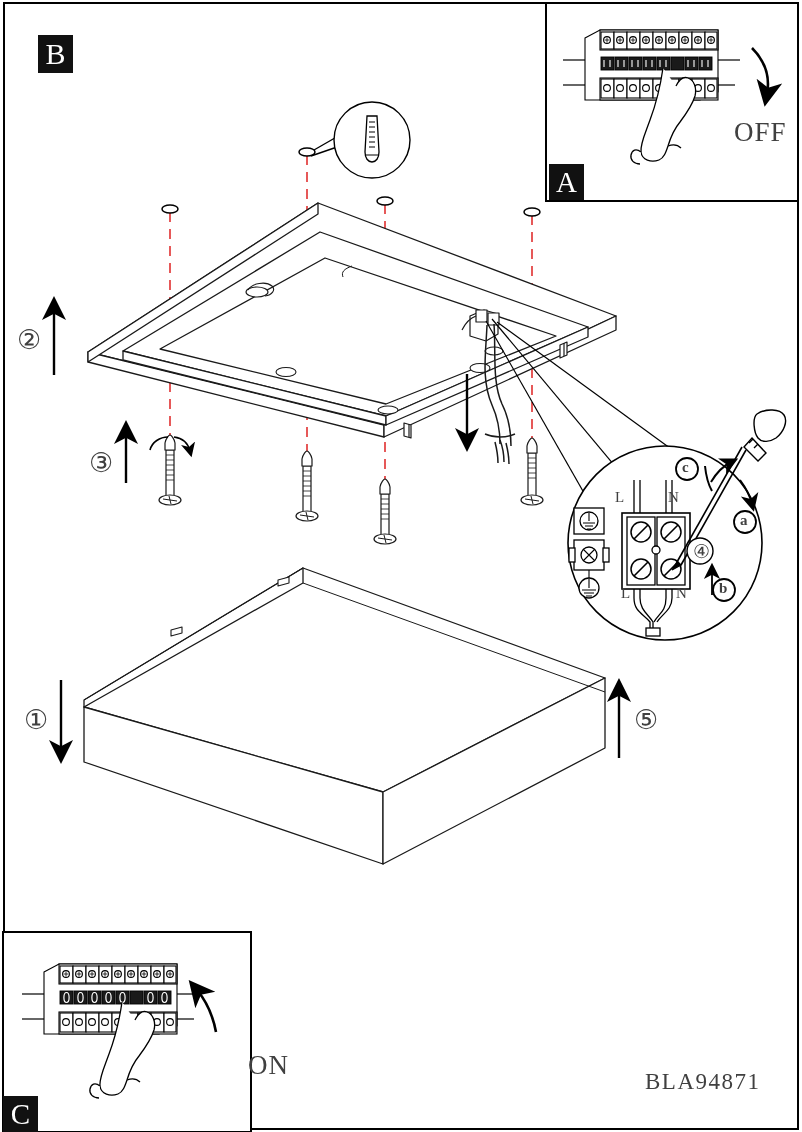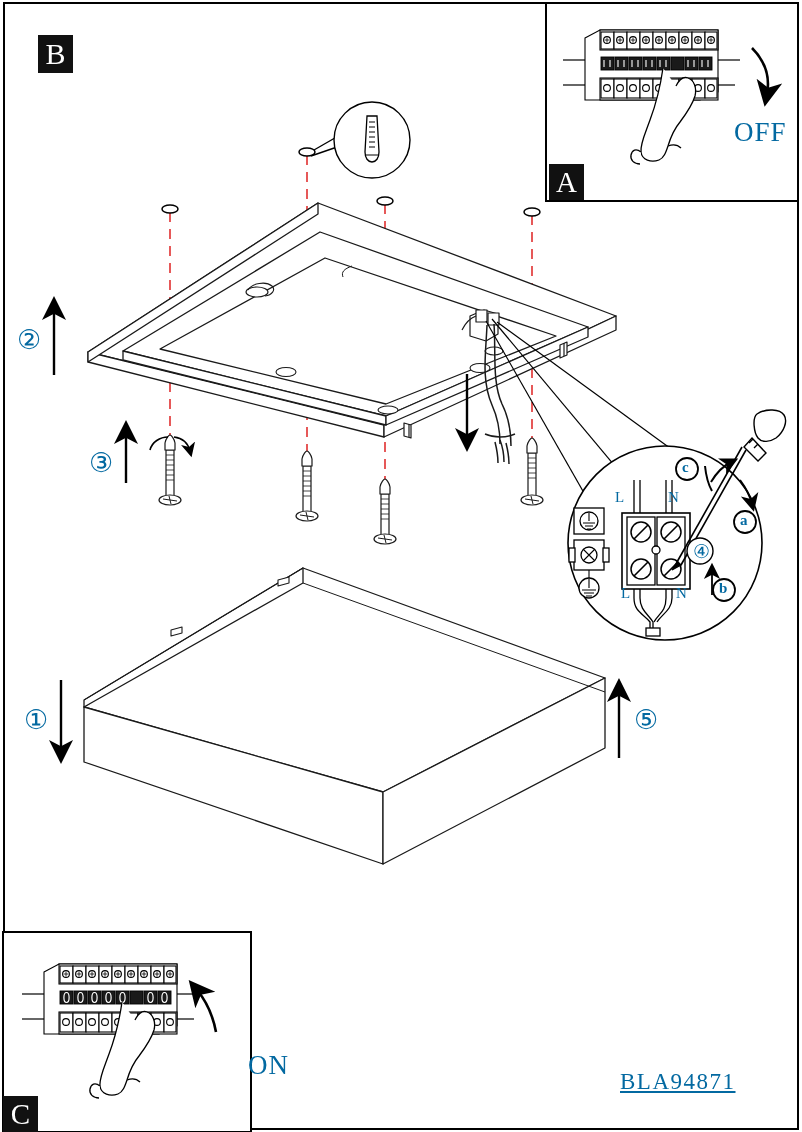--- a/index.html
+++ b/index.html
@@ -21,21 +21,21 @@
   #sheet svg.layer {
     position: absolute;
     left: 0;
     top: 0;
     width: 802px;
     height: 1132px;
   }
   .txt {
     position: absolute;
     white-space: nowrap;
-    color: #0369a1;
+    color: #404040;
     font-family: "Liberation Serif", serif;
   }
   .badge {
     position: absolute;
     background: #111111;
     color: #ffffff;
     display: flex;
     align-items: center;
     justify-content: center;
     font-family: "Liberation Serif", serif;
@@ -552,15 +552,15 @@
   <div class="txt lnlabel" style="left:676px; top:585px;">N</div>
 
   <div class="txt" style="left:682px; top:459px; font-size:15px; font-weight:bold;">c</div>
 
   <div class="txt" style="left:740px; top:512px; font-size:15px; font-weight:bold;">a</div>
 
   <div class="txt" style="left:719px; top:580px; font-size:15px; font-weight:bold;">b</div>
 
   <div class="txt" style="left:693px; top:540px; font-size:19px;">④</div>
 
-  <div class="txt code" style="left:620px; top:1069px;text-decoration:underline;">BLA94871</div>
+  <div class="txt code" style="left:645px; top:1069px;">BLA94871</div>
 
 </div>
 
 </body></html>

